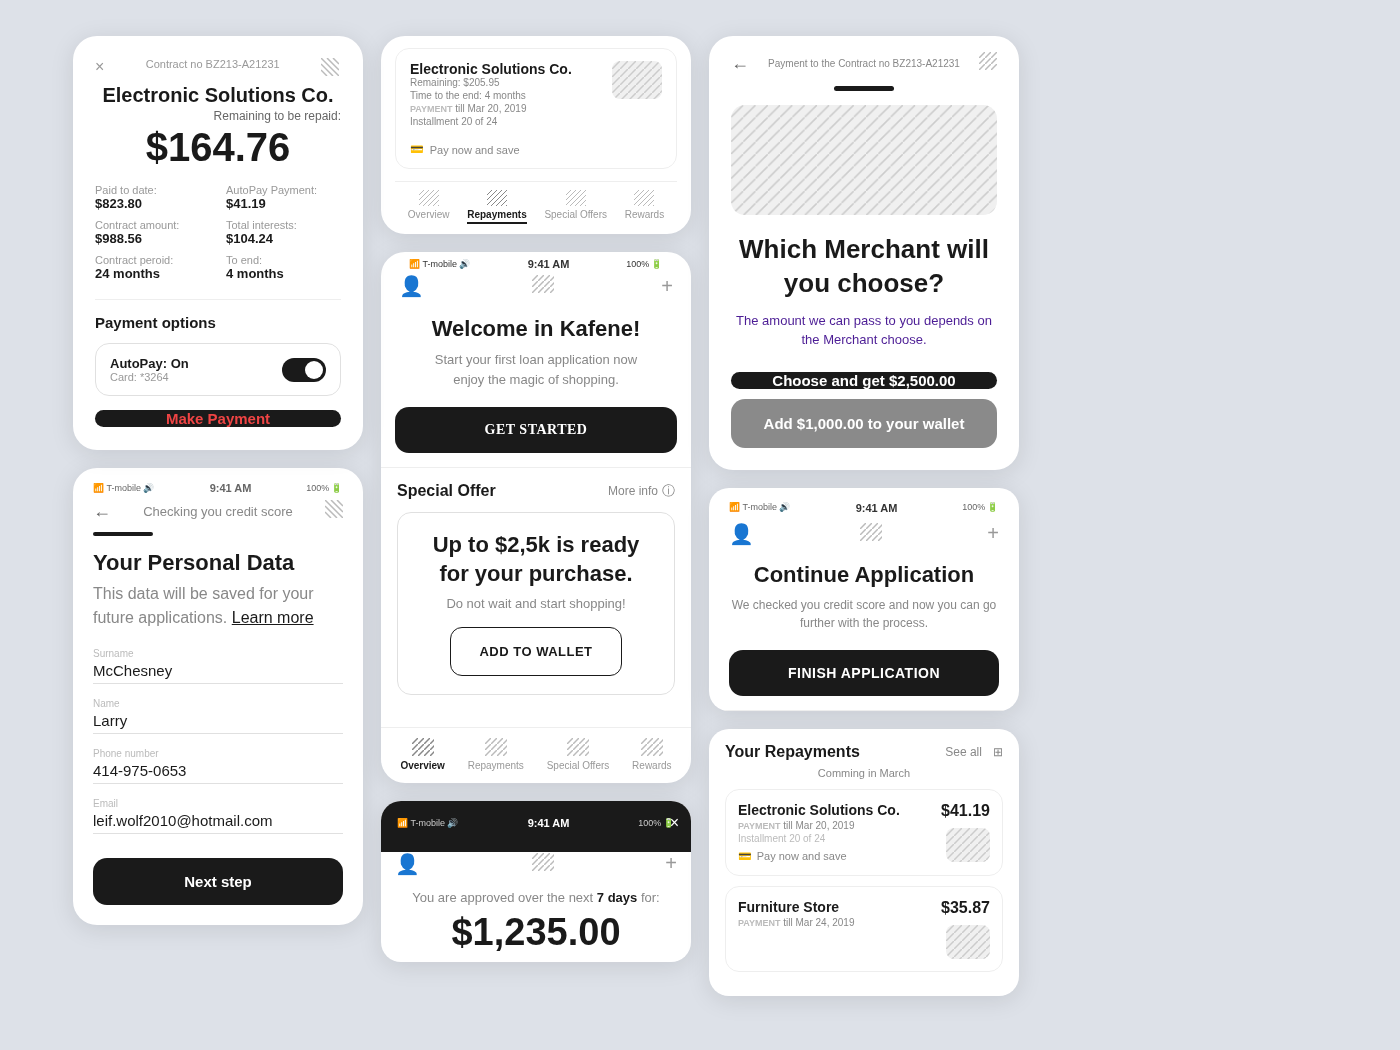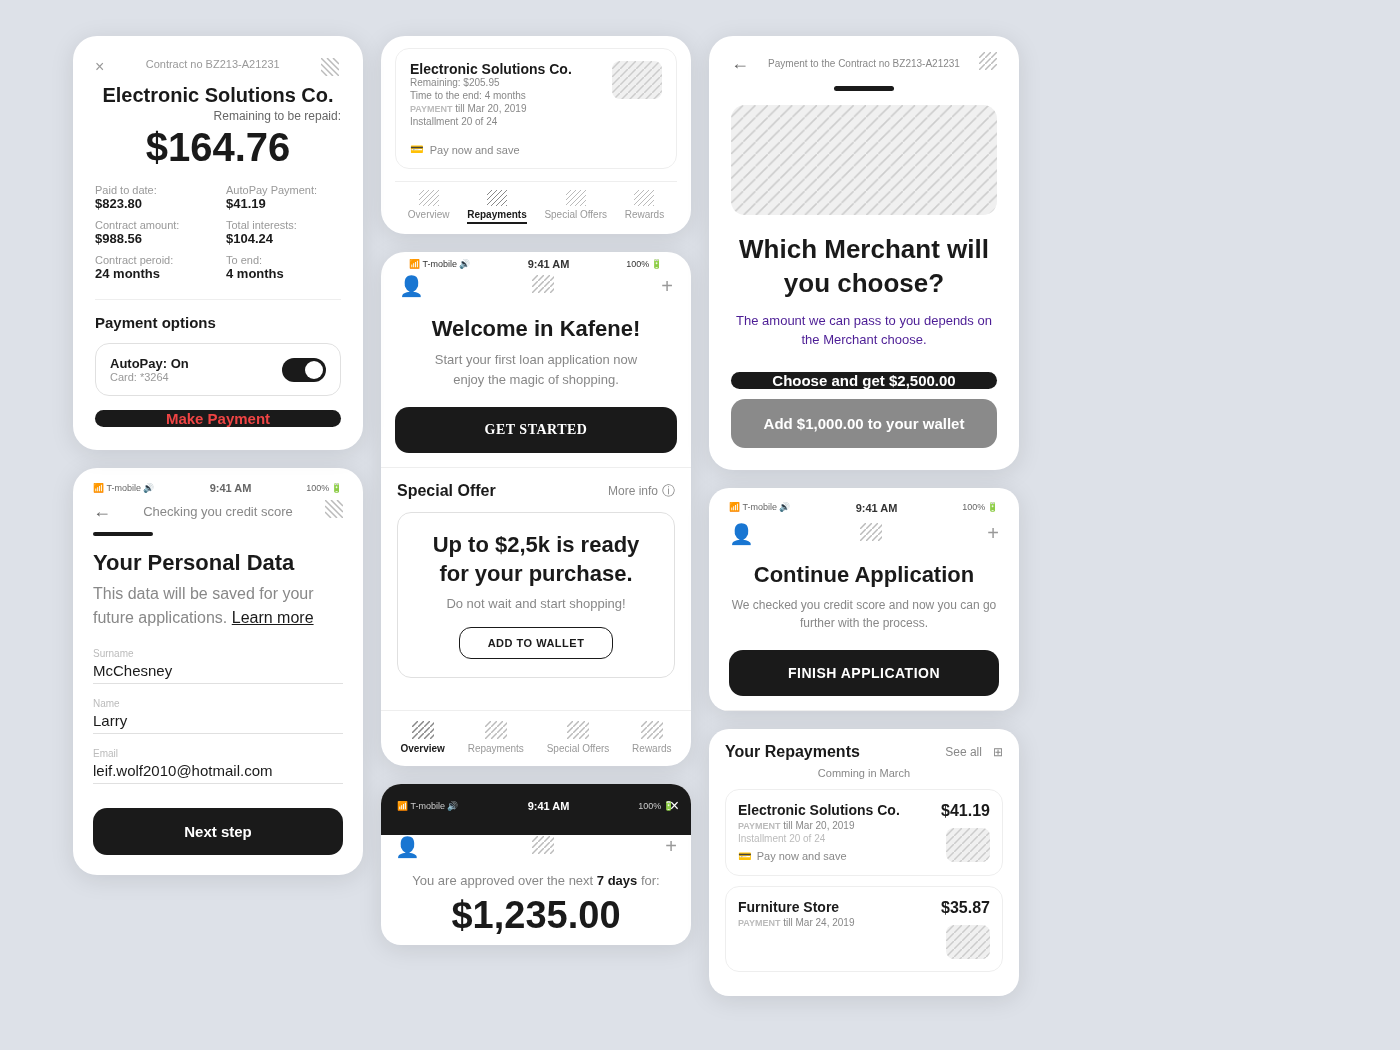--- a/index.html
+++ b/index.html
@@ -224,22 +224,22 @@
     .card2-offer-sub {
       font-size: 13px;
       color: #888;
       margin-bottom: 16px;
     }
     .card2-add-wallet-btn {
       background: #fff;
       color: #1a1a1a;
       border: 1.5px solid #1a1a1a;
       border-radius: 12px;
-      padding: 9px 28px;
-      font-size: 11px;
+      padding: 16px 28px;
+      font-size: 13px;
       font-weight: 700;
       cursor: pointer;
       letter-spacing: 0.5px;
     }
     .card2-bottom-nav {
       display: flex;
       justify-content: space-around;
       padding: 10px 8px 12px;
       border-top: 1px solid #eee;
     }
@@ -700,20 +700,24 @@
       <div class="card4-subtitle">
         This data will be saved for your future applications. <a>Learn more</a>
       </div>
       <div class="card4-field">
         <div class="card4-field-label">Surname</div>
         <div class="card4-field-value">McChesney</div>
       </div>
       <div class="card4-field">
         <div class="card4-field-label">Name</div>
         <div class="card4-field-value">Larry</div>
+      </div>
+      <div class="card4-field">
+        <div class="card4-field-label">Phone number</div>
+        <div class="card4-field-value">414-975-0653</div>
       </div>
       <div class="card4-field">
         <div class="card4-field-label">Email</div>
         <div class="card4-field-value">leif.wolf2010@hotmail.com</div>
       </div>
       <button class="card4-next-btn">Next step</button>
     </div>
   </div>
 
   <div class="col">

